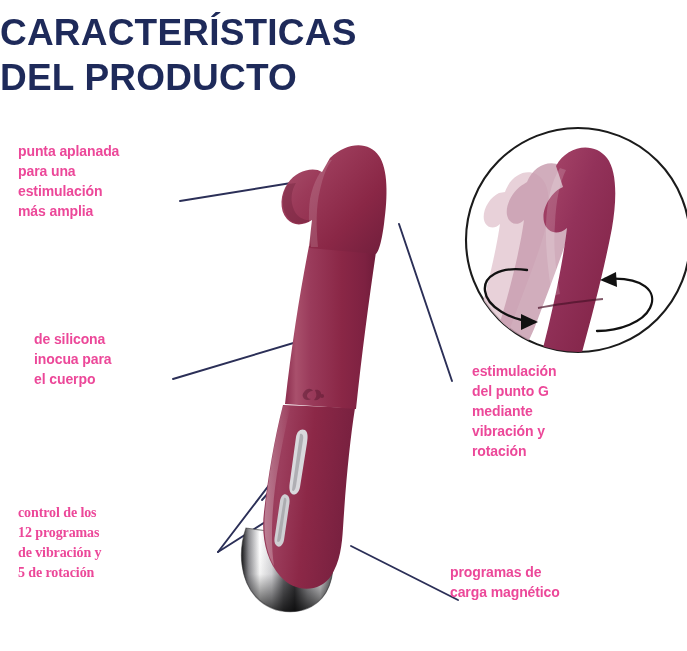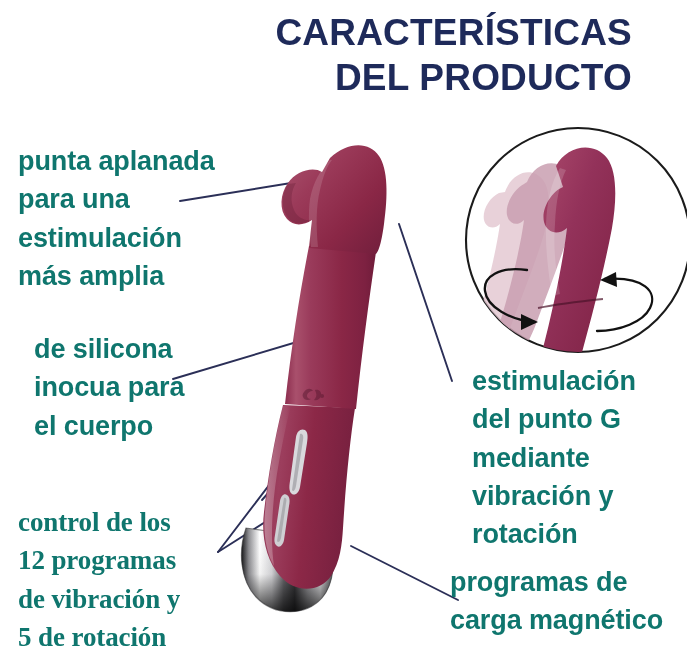--- a/index.html
+++ b/index.html
@@ -17,37 +17,37 @@
     background: #ffffff;
     overflow: hidden;
   }
 
   
   .title {
     position: absolute;
     left: 0;
     top: 10px;
     width: 632px;
-    text-align: right;
+    text-align: left;
     color: #1e2a5a;
     font-family: "Liberation Sans", sans-serif;
     font-weight: bold;
     font-size: 37px;
     line-height: 1.22;
     letter-spacing: 0.2px;
   }
-  .title .line2 { display: block; margin-left: 32px; }
+  .title .line2 { display: block; }
 
   
   .label {
     position: absolute;
-    color: #0f766e;
+    color: #ec4899;
     font-family: "Liberation Sans", sans-serif;
     font-weight: bold;
-    font-size: 27px;
+    font-size: 14px;
     line-height: 1.42;
     letter-spacing: -0.1px;
     white-space: pre-line;
   }
   .label-tip        { left: 18px;  top: 142px;  width: 240px; }
   .label-silicone   { left: 18px;  top: 330px;  width: 240px; margin-left: 16px; }
   .label-control    { left: 18px;  top: 503px;  width: 250px; font-family: Liberation Serif, serif; }
   .label-gspot      { left: 472px; top: 362px;  width: 215px; }
   .label-connector  { left: 450px; top: 563px;  width: 237px; }
 

